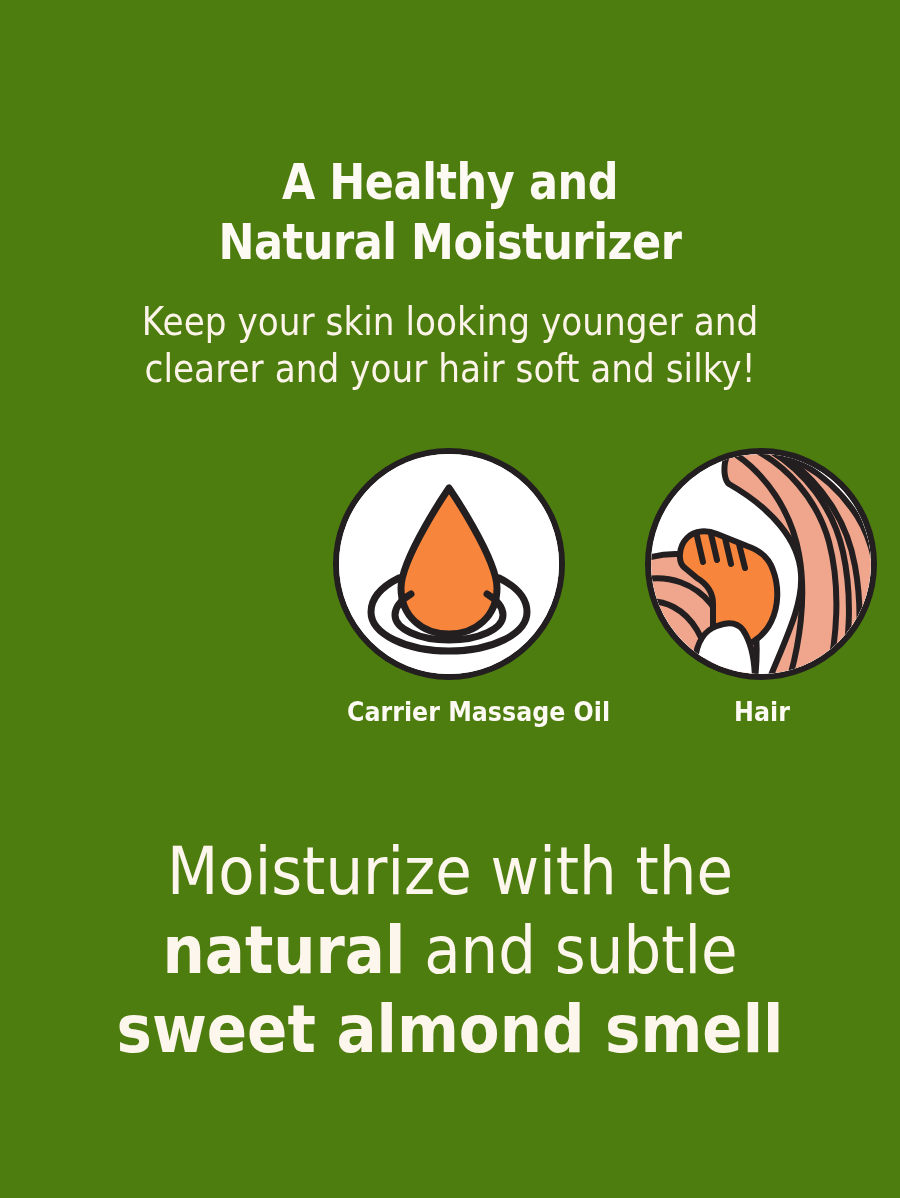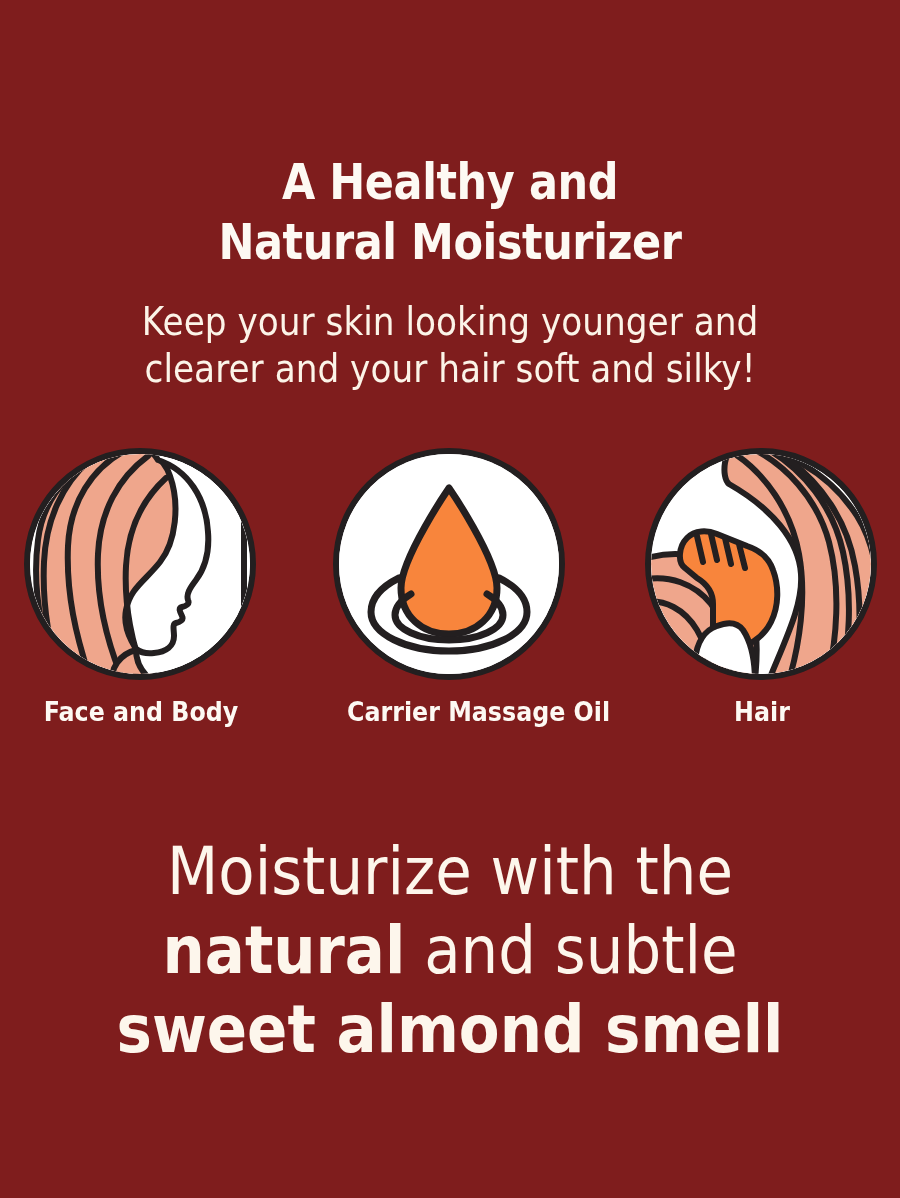--- a/index.html
+++ b/index.html
@@ -7,21 +7,21 @@
     padding: 0;
     background: #ffffff;
   }
   body {
     font-family: "Liberation Sans", sans-serif;
   }
   .poster {
     position: relative;
     width: 900px;
     height: 1198px;
-    background: #7f1d1d;
+    background: #4d7c0f;
     overflow: hidden;
     box-sizing: border-box;
   }
 
   
   .headline {
     position: absolute;
     top: 152px;
     left: 0;
     width: 900px;
@@ -122,56 +122,20 @@
     <span class="hl-line">Natural Moisturizer</span>
   </div>
 
   <div class="subhead">
     <span class="sh-line">Keep your skin looking younger and</span>
     <span class="sh-line">clearer and your hair soft and silky!</span>
   </div>
 
   <div class="icon-row">
 
-    <div class="icon-cell c1">
-      <div class="icon-circle">
-        <svg viewBox="0 0 220 220" xmlns="http://www.w3.org/2000/svg">
-          <defs>
-            <clipPath id="clipCircle1">
-              <circle cx="110" cy="110" r="110"></circle>
-            </clipPath>
-          </defs>
-          <g clip-path="url(#clipCircle1)">
-            <rect x="0" y="0" width="220" height="220" fill="#FFFFFF"></rect>
-
-            <path d="M 95 -6 C 50 2 14 38 8 86 C 2 132 10 178 28 224 L 128 224
-                     C 104 196 92 176 96 156 C 100 134 116 126 130 108
-                     C 146 88 150 50 140 22 C 134 4 118 -8 95 -6 Z" fill="#EFA68C" stroke="#231F20" stroke-width="6" stroke-linejoin="round"></path>
-
-            <g fill="none" stroke="#231F20" stroke-width="6" stroke-linecap="round">
-              <path d="M 96 -4 C 62 14 40 48 38 92 C 36 140 46 182 60 224"></path>
-              <path d="M 118 2 C 88 24 70 58 68 100 C 66 146 78 190 92 224"></path>
-              <path d="M 136 24 C 112 46 98 76 96 112 C 94 152 102 192 116 224"></path>
-              <path d="M 60 6 C 32 30 16 66 14 108 C 12 154 20 196 32 224"></path>
-            </g>
-
-            <path d="M 128 6 C 158 16 176 44 178 78 C 180 104 172 118 166 126
-                     C 160 134 156 140 158 146 C 160 150 156 152 152 153
-                     C 148 154 150 158 152 162 C 154 166 150 168 146 169
-                     C 142 170 144 176 144 182 C 144 192 136 198 124 199
-                     C 116 200 110 198 106 195
-                     C 100 210 104 220 116 232 L 214 232 L 214 -6 L 120 -6 Z" fill="#FFFFFF" stroke="#231F20" stroke-width="6" stroke-linejoin="round" stroke-linecap="round"></path>
-
-            <path d="M 106 196 C 90 200 80 214 82 230 L 126 230
-                     C 112 220 106 208 106 196 Z" fill="#EFA68C" stroke="#231F20" stroke-width="6" stroke-linejoin="round"></path>
-          </g>
-        </svg>
-      </div>
-      <div class="icon-label">Face and Body</div>
-    </div>
 
     <div class="icon-cell c3">
       <div class="icon-circle">
         <svg viewBox="0 0 220 220" xmlns="http://www.w3.org/2000/svg">
           <defs>
             <clipPath id="clipCircle3">
               <circle cx="110" cy="110" r="110"></circle>
             </clipPath>
           </defs>
           <g clip-path="url(#clipCircle3)">

